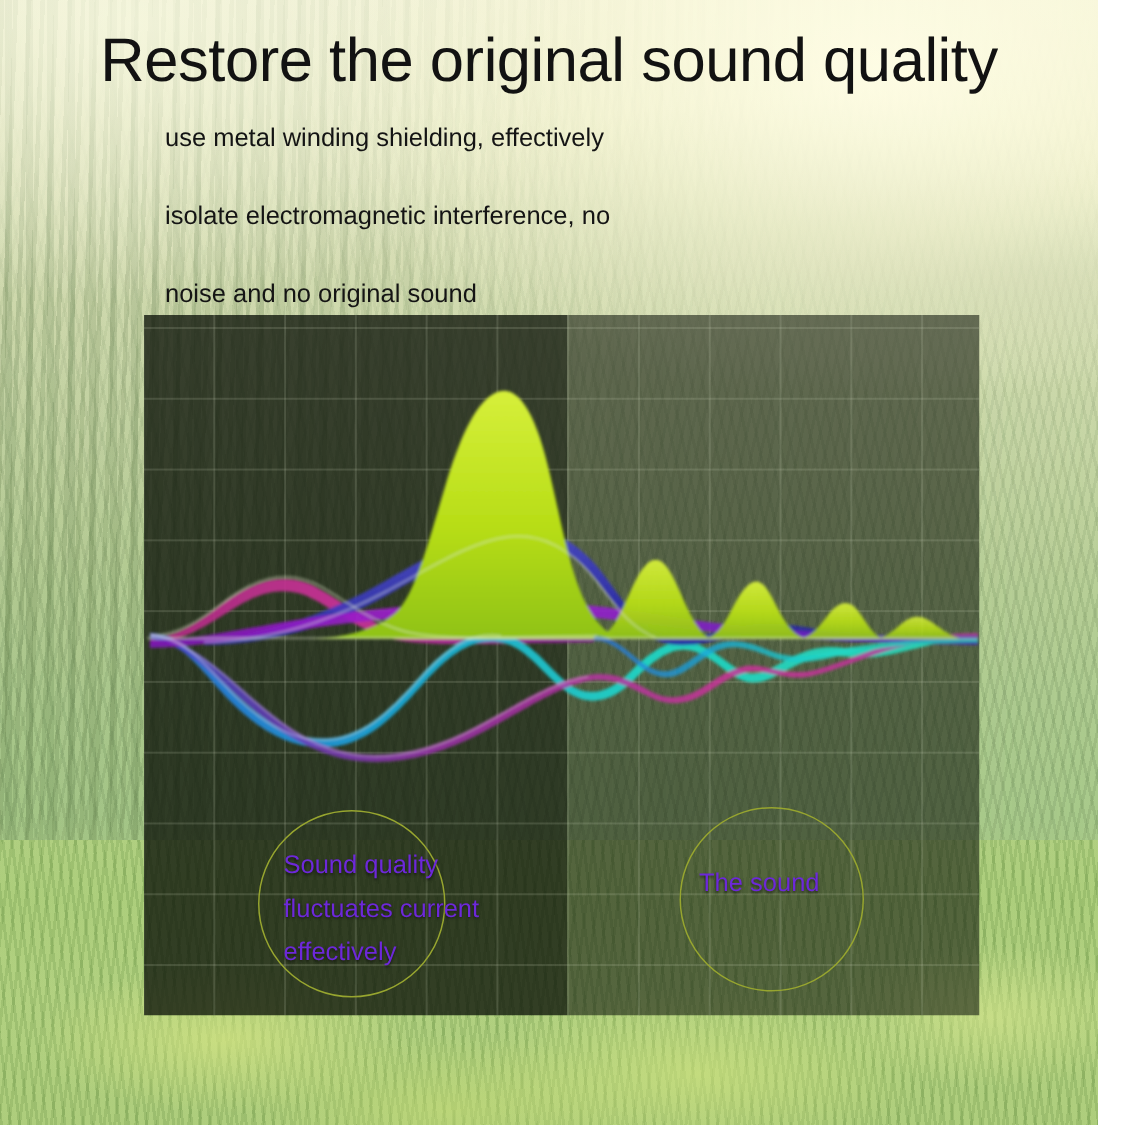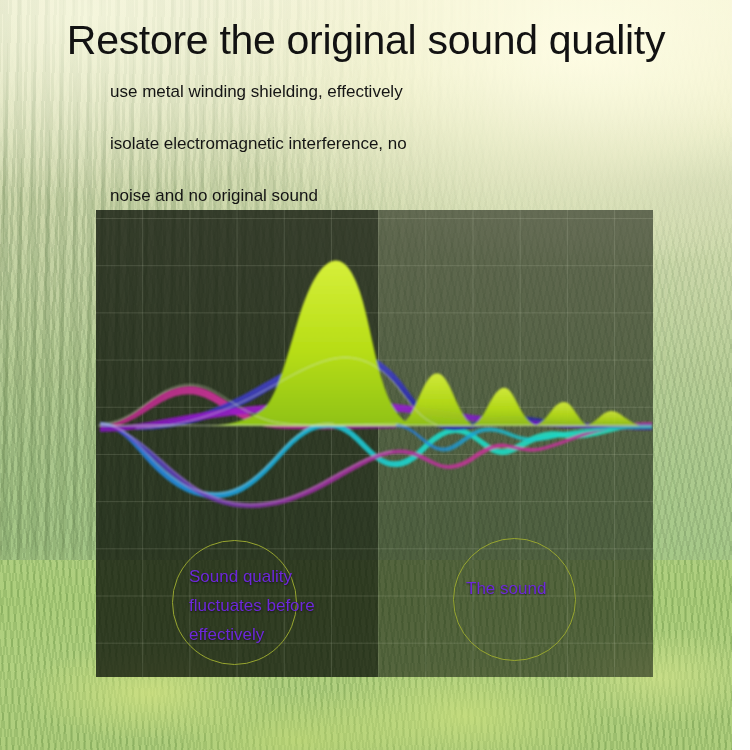--- a/index.html
+++ b/index.html
@@ -229,21 +229,21 @@
         <path d="M4,213 C28,213 44,238 62,255 C82,274 102,285 124,283 C148,281 166,262 184,242 C202,222 218,211 238,214" stroke="#dff3ee" stroke-width="1" fill="none" opacity=".5"></path>
         <path d="M4,213 C22,215 44,231 64,249 C86,269 108,287 134,292 C162,298 192,291 222,275 C250,260 274,244 296,241" stroke="#f0d9ea" stroke-width="1" fill="none" opacity=".45"></path>
       </g>
     </svg>
 
     <div class="circle circle-left"></div>
     <div class="circle circle-right"></div>
 
     <div class="circle-text ct-left">
       <div>Sound quality</div>
-      <div>fluctuates before</div>
+      <div>fluctuates current</div>
       <div>effectively</div>
     </div>
 
     <div class="circle-text ct-right">
       <div>The sound</div>
     </div>
   </div>
 
 </div>
 

